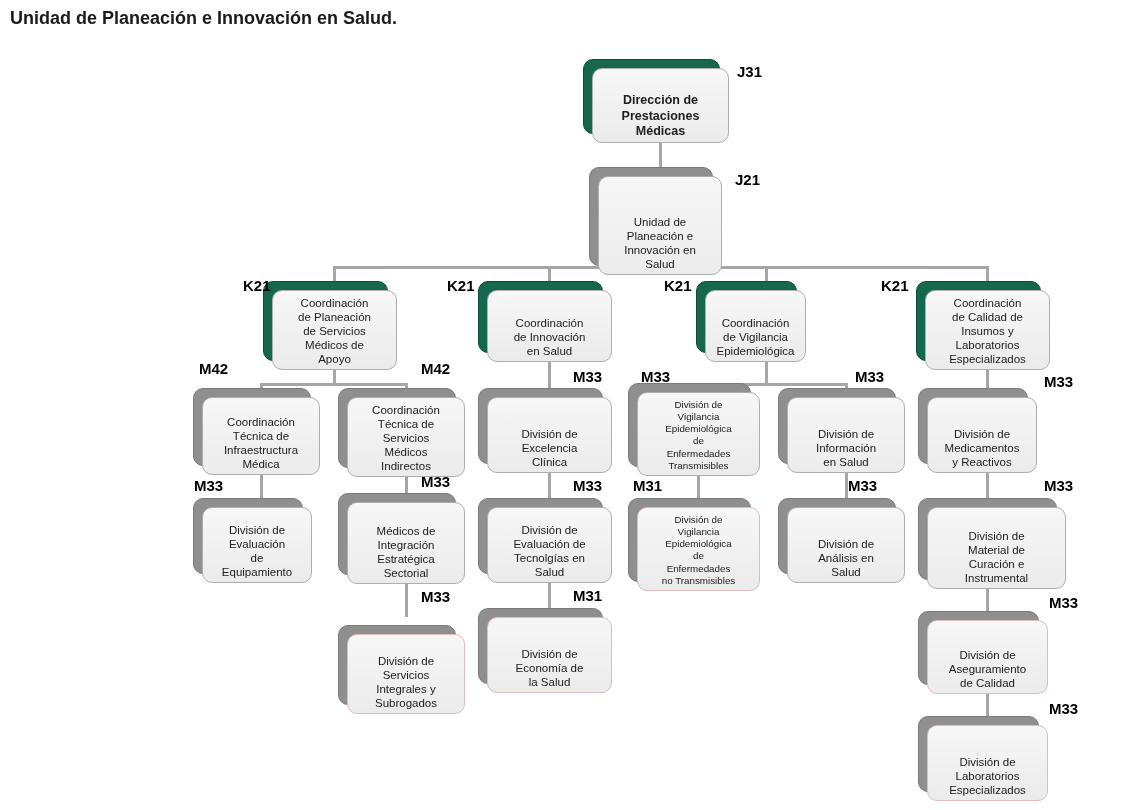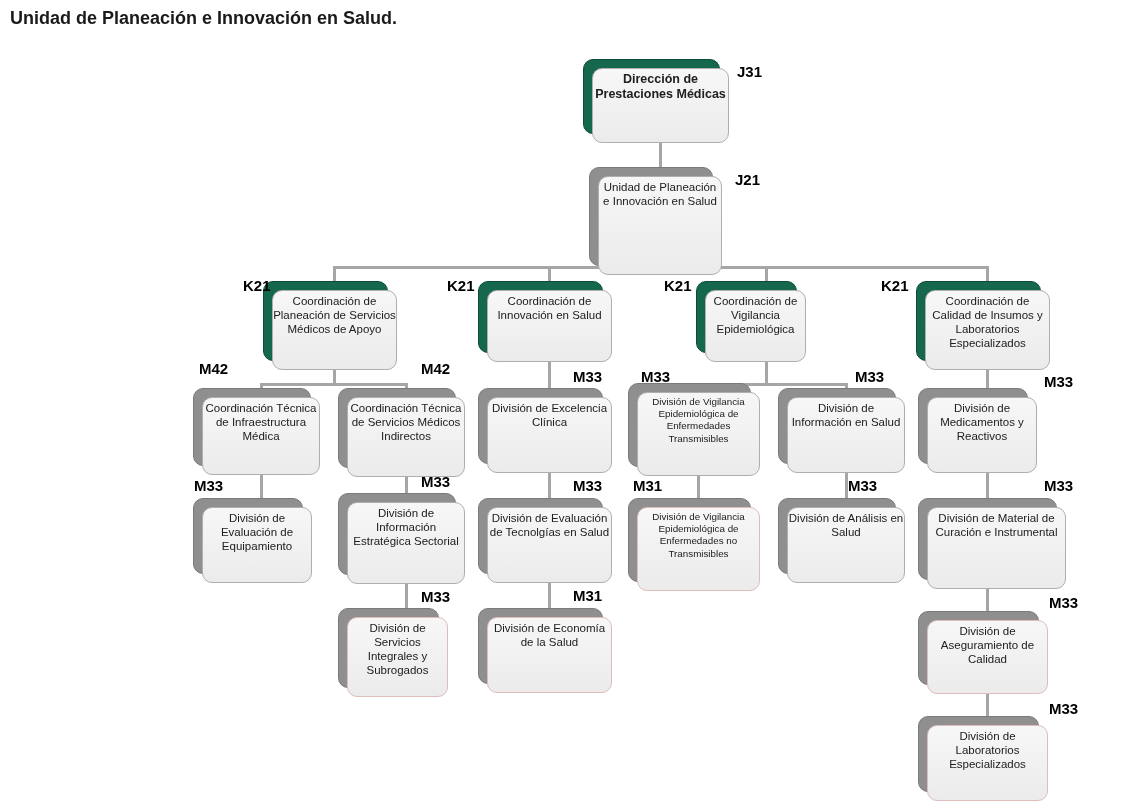--- a/index.html
+++ b/index.html
@@ -21,23 +21,23 @@
     width:100%; height:100%;
     border-radius:10px;
   }
   .node.green .shadow { background:#15684e; border:1px solid #0e4c39; }
   .node.gray  .shadow { background:#8f8f8f; border:1px solid #7a7a7a; }
   .node .face {
     position:absolute; inset:0;
     background:linear-gradient(180deg,#f7f7f7,#ebebeb);
     border:1px solid #aeaeae;
     border-radius:10px;
-    display:flex; align-items:flex-start; justify-content:center;
+    display:flex; align-items:flex-end; justify-content:center;
     text-align:center;
-    padding:3px 0;
+    padding:3px 22px;
     font-size:11.5px; line-height:1.22; color:#202020;
   }
   .node.pink .face { border:1.5px solid #ddbcbc; }
   .node.bold .face { font-weight:bold; font-size:12.5px; }
   .node.small .face { font-size:9.8px; line-height:1.25; }
   .grade {
     position:absolute;
     font-size:15px; font-weight:bold; color:#000000;
   }
 </style>
@@ -139,25 +139,25 @@
 <div class="node gray" style="left:202px;top:507px;width:110px;height:76px">
   <div class="shadow"></div>
   <div class="face">
       <span>División de Evaluación de Equipamiento</span>
     </div>
 </div>
 
 <div class="node gray" style="left:347px;top:502px;width:118px;height:82px">
   <div class="shadow"></div>
   <div class="face">
-      <span>División de Información Estratégica Sectorial</span>
-    </div>
-</div>
-
-<div class="node gray pink" style="left:347px;top:617px;width:101px;height:80px">
+      <span>Médicos de Integración Estratégica Sectorial</span>
+    </div>
+</div>
+
+<div class="node gray pink" style="left:347px;top:634px;width:118px;height:80px">
   <div class="shadow"></div>
   <div class="face">
       <span>División de Servicios Integrales y Subrogados</span>
     </div>
 </div>
 
 <div class="node gray" style="left:487px;top:397px;width:125px;height:76px">
   <div class="shadow"></div>
   <div class="face">
       <span>División de Excelencia Clínica</span>

